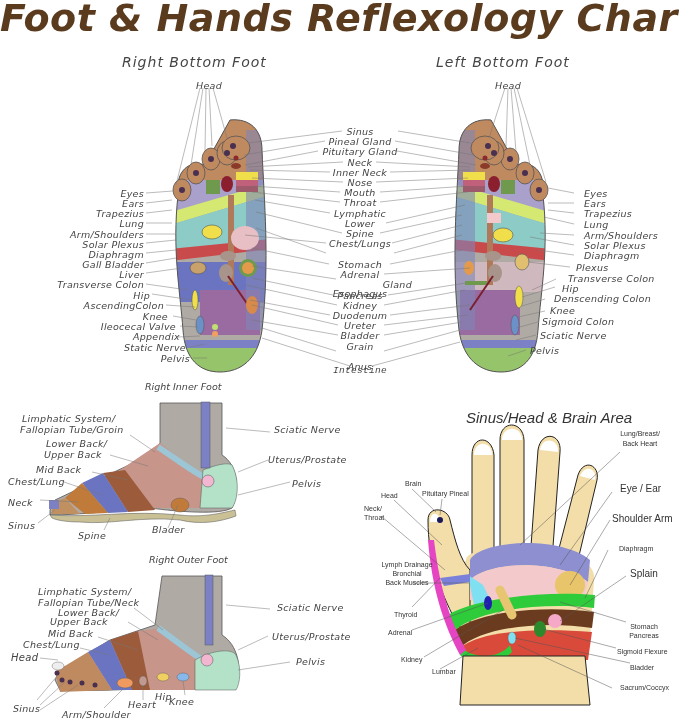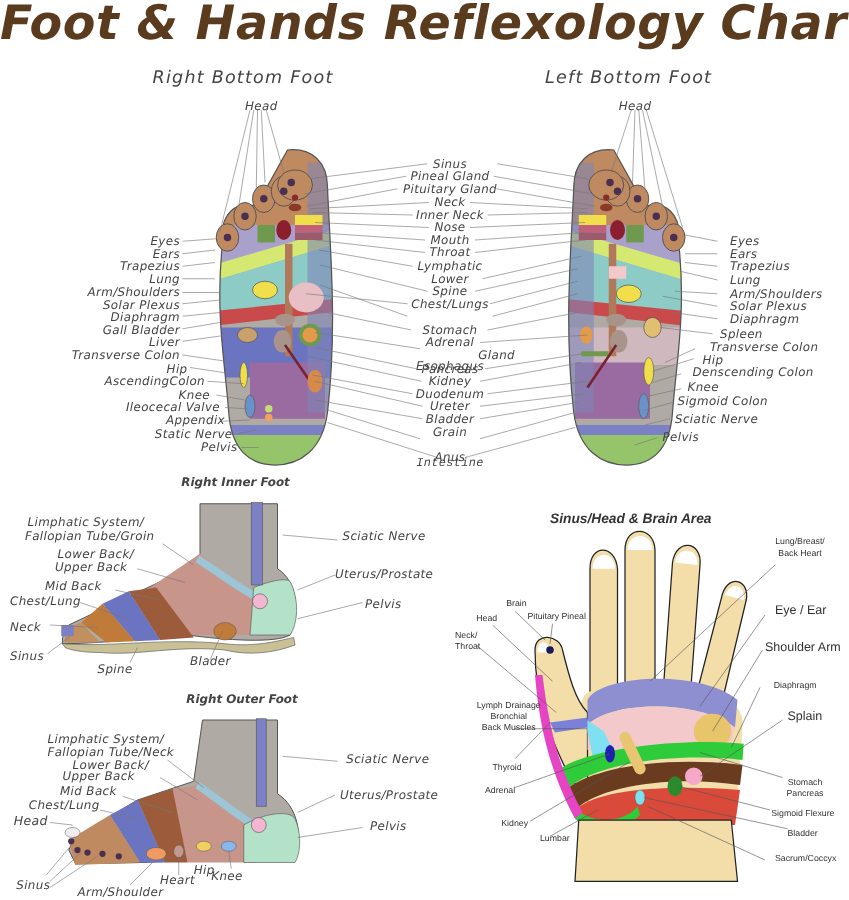--- a/index.html
+++ b/index.html
@@ -6,21 +6,21 @@
     body { width: 679px; height: 720px; position: relative; overflow: hidden; font-family: "DejaVu Sans", sans-serif; }
     .title { position: absolute; left: 0; top: -4px; width: 679px; text-align: center; font-family: "DejaVu Sans", sans-serif; font-weight: bold; font-style: italic; font-size: 38px; color: #5a3b1e; letter-spacing: 0.5px; white-space: nowrap; }
     .sub { position: absolute; font-style: italic; font-size: 14px; color: #444; letter-spacing: 1px; white-space: nowrap; }
     .lbl { position: absolute; font-style: italic; font-size: 9.5px; color: #444; white-space: nowrap; line-height: 1; letter-spacing: 0.3px; }
     .lbl.r { text-align: right; }
     .lbl.c { text-align: center; }
     .lbl.big { font-size: 10px; }
     .hl { position: absolute; font-family: "Liberation Sans", sans-serif; font-size: 7px; color: #333; white-space: nowrap; line-height: 1.15; }
     .hl.m { font-size: 10px; }
     .hl.c { text-align: center; }
-    .sublbl { position: absolute; font-style: italic; font-size: 9.5px; color: #444; white-space: nowrap; font-weight: bold; }
+    .sublbl { position: absolute; font-style: italic; font-size: 9.5px; color: #444; white-space: nowrap; }
     svg.layer { position: absolute; left: 0; top: 0; }
   </style>
 </head>
 <body>
 
 <div class="title">Foot &amp; Hands Reflexology Chart</div>
 <div class="sub" style="left:122px;top:54px;">Right Bottom Foot</div>
 <div class="sub" style="left:436px;top:54px;">Left Bottom Foot</div>
 
 <svg class="layer" width="679" height="720">
@@ -272,21 +272,21 @@
 </div>
 
 <div>
   <div class="lbl" style="left:584px;top:189px;">Eyes</div>
   <div class="lbl" style="left:584px;top:199px;">Ears</div>
   <div class="lbl" style="left:584px;top:209px;">Trapezius</div>
   <div class="lbl" style="left:584px;top:220px;">Lung</div>
   <div class="lbl" style="left:584px;top:231px;">Arm/Shoulders</div>
   <div class="lbl" style="left:584px;top:241px;">Solar Plexus</div>
   <div class="lbl" style="left:584px;top:251px;">Diaphragm</div>
-  <div class="lbl" style="left:576px;top:263px;">Spleen</div>
+  <div class="lbl" style="left:576px;top:263px;">Plexus</div>
   <div class="lbl" style="left:568px;top:274px;">Transverse Colon</div>
   <div class="lbl" style="left:562px;top:284px;">Hip</div>
   <div class="lbl" style="left:554px;top:294px;">Denscending Colon</div>
   <div class="lbl" style="left:550px;top:306px;">Knee</div>
   <div class="lbl" style="left:542px;top:317px;">Sigmoid Colon</div>
   <div class="lbl" style="left:540px;top:331px;">Sciatic Nerve</div>
   <div class="lbl" style="left:530px;top:346px;">Pelvis</div>
 </div>
 
 <div class="sublbl" style="left:145px;top:381px;">Right Inner Foot</div>
@@ -383,21 +383,21 @@
 <div class="lbl big" style="left:11px;top:653px;">Head</div>
 <div class="lbl" style="left:13px;top:704px;">Sinus</div>
 <div class="lbl" style="left:62px;top:710px;">Arm/Shoulder</div>
 <div class="lbl" style="left:128px;top:700px;">Heart</div>
 <div class="lbl" style="left:155px;top:692px;">Hip</div>
 <div class="lbl" style="left:169px;top:697px;">Knee</div>
 <div class="lbl" style="left:277px;top:603px;">Sciatic Nerve</div>
 <div class="lbl" style="left:272px;top:632px;">Uterus/Prostate</div>
 <div class="lbl" style="left:296px;top:657px;">Pelvis</div>
 
-<div class="sublbl" style="left:440px;top:409px;font-style:italic;font-size:11px;font-family:'Liberation Sans',sans-serif;color:#333;">Sinus/Head &amp; Brain Area</div>
+<div class="sublbl" style="left:466px;top:409px;font-style:italic;font-size:15px;font-family:'Liberation Sans',sans-serif;color:#333;">Sinus/Head &amp; Brain Area</div>
 <svg class="layer" width="679" height="720">
   <g>
 
     <path d="M472,560 L472,455 C472,435 492,435 494,455 L494,560 Z" fill="#f3deaa" stroke="#222" stroke-width="1"></path>
     <path d="M500,560 L500,440 C500,420 523,420 524,440 L524,560 Z" fill="#f3deaa" stroke="#222" stroke-width="1"></path>
     <path d="M530,560 L538,450 C541,430 562,433 560,452 L552,560 Z" fill="#f3deaa" stroke="#222" stroke-width="1"></path>
     <path d="M556,560 L578,475 C584,458 600,465 597,480 L578,560 Z" fill="#f3deaa" stroke="#222" stroke-width="1"></path>
 
     <path d="M474,455 C474,440 492,440 492,455 Z" fill="#fff"></path>
     <path d="M502,440 C502,425 522,425 522,440 Z" fill="#fff"></path>

